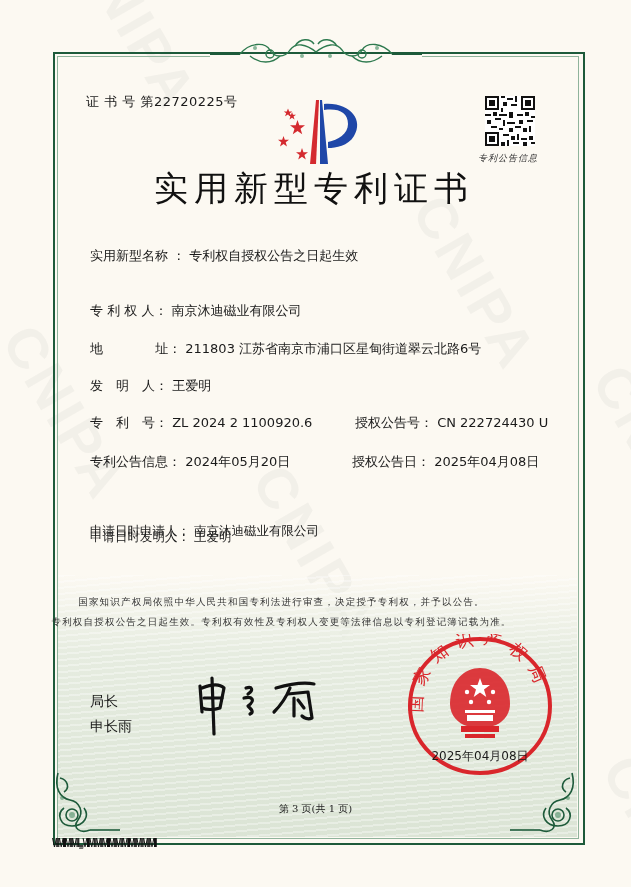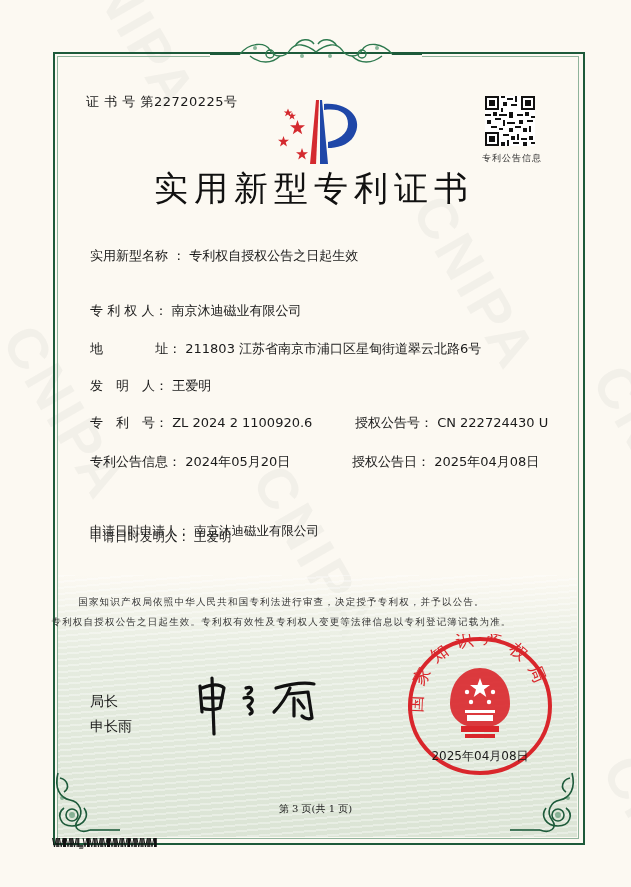--- a/index.html
+++ b/index.html
@@ -31,21 +31,21 @@
   }
   .top-ornament { position: absolute; left: 210px; top: 34px; width: 212px; height: 34px; }
   .corner { position: absolute; width: 70px; height: 70px; }
   .corner.bl { left: 50px; top: 768px; }
   .corner.br { left: 510px; top: 768px; transform: scaleX(-1); }
 
   .cert-no { position: absolute; left: 86px; top: 93px; font-size: 13px; letter-spacing: 0.5px; text-align: right; }
   .logo { position: absolute; left: 272px; top: 92px; width: 100px; height: 72px; }
   .qr-wrap { position: absolute; left: 478px; top: 96px; width: 64px; }
   .qr { width: 50px; height: 50px; margin: 0 auto; display: block; }
-  .qr-label { font-family: "DejaVu Serif", serif; font-size: 9px; text-align: right; margin-top: 6px; letter-spacing: 1px; color: #333; }
+  .qr-label { font-family: "DejaVu Serif", serif; font-size: 9px; text-align: left; margin-top: 6px; letter-spacing: 1px; color: #333; font-style: italic; }
 
   .title {
     position: absolute; left: 0; width: 628px; top: 166px; text-align: center;
     font-family: "DejaVu Serif", "Liberation Serif", serif; font-size: 34px; letter-spacing: 6px;
     color: #111;
   }
   .field { position: absolute; font-size: 13px; white-space: nowrap; }
   .field .lbl, .field .val { display: inline; text-align: right; }
 
   .notice { position: absolute; left: 0; width: 563px; text-align: center;

